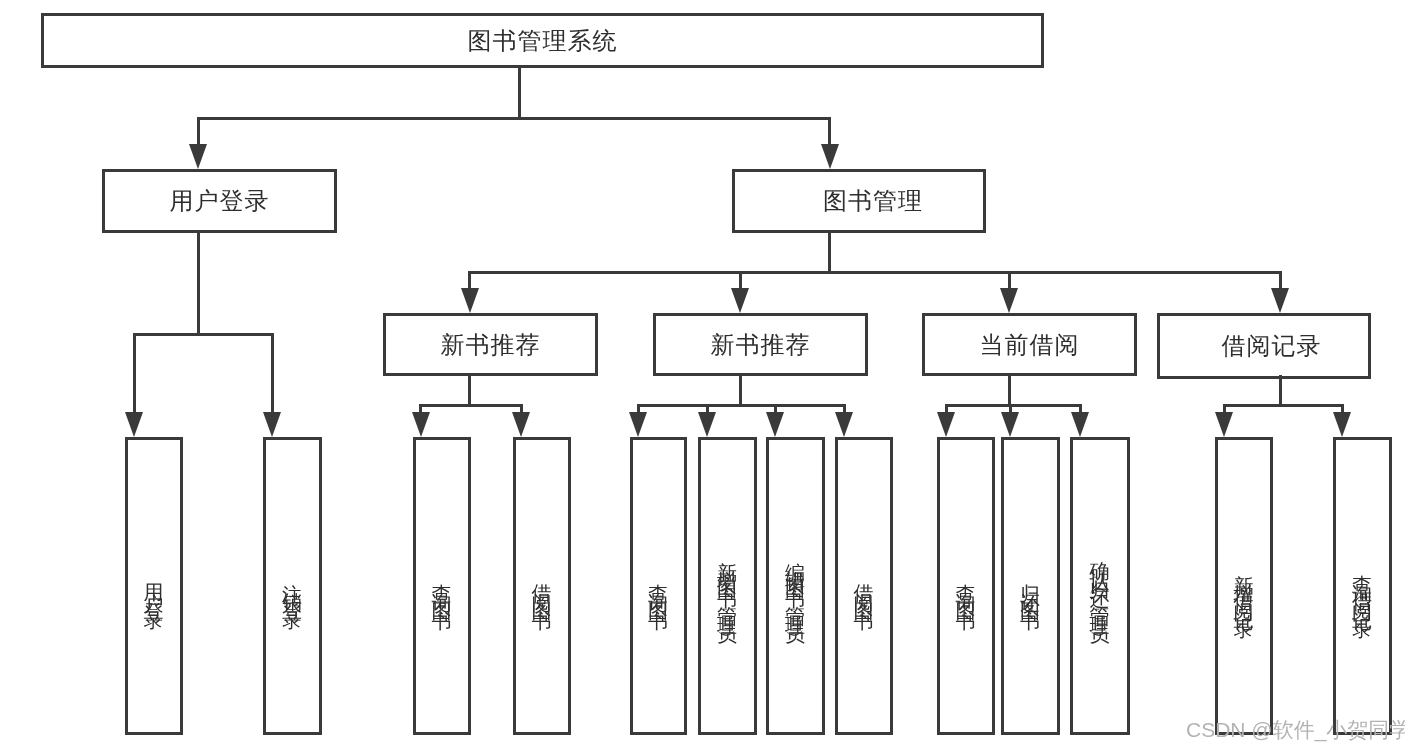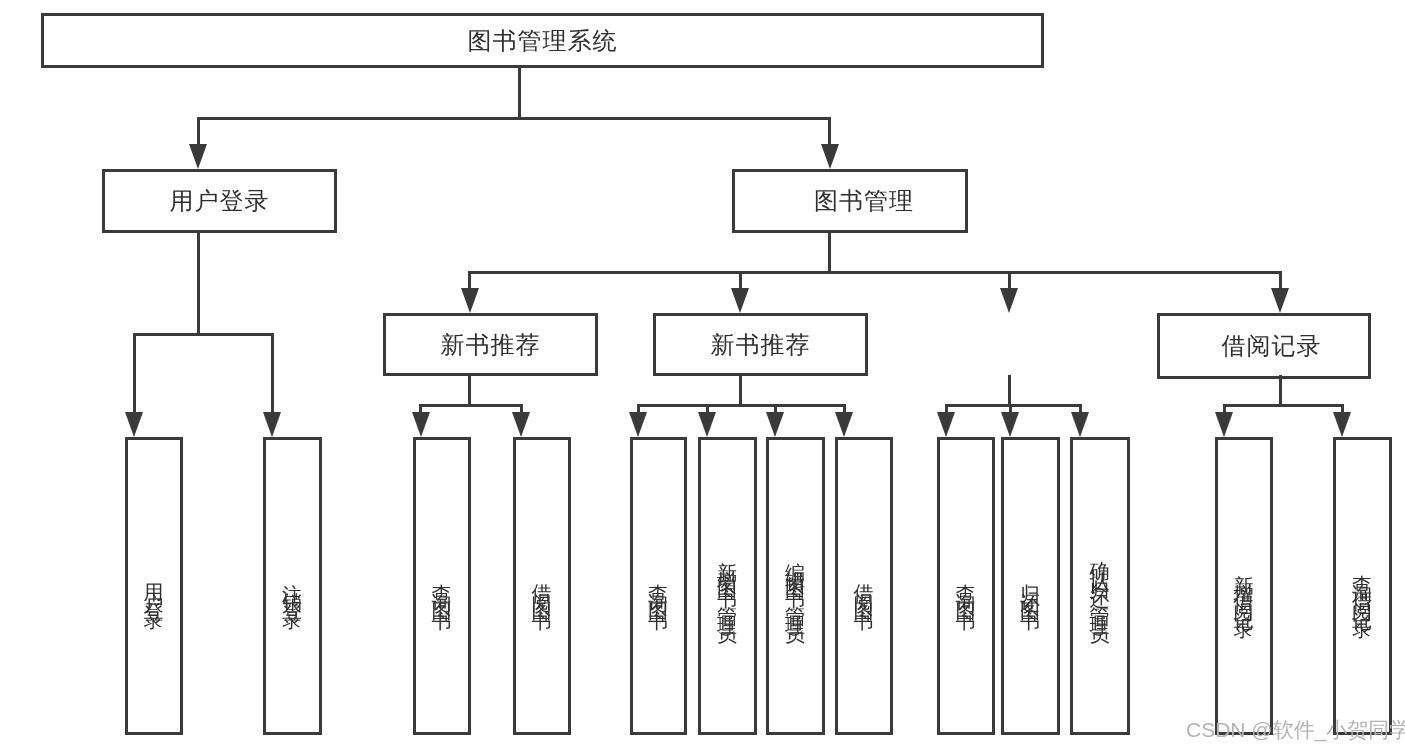--- a/index.html
+++ b/index.html
@@ -60,21 +60,21 @@
   <div class="v" style="left:518px;top:68px;height:50px;"></div>
   <div class="h" style="left:197px;top:117px;width:634px;"></div>
   <div class="v" style="left:197px;top:117px;height:30px;"></div>
   <div class="a" style="left:189px;top:144px;"></div>
   <div class="v" style="left:828px;top:117px;height:30px;"></div>
   <div class="a" style="left:821px;top:144px;"></div>
 
   <div class="box" style="left:82px;top:169px;width:235px;height:64px;">
     <span>用户登录</span>
   </div>
-  <div class="box" style="left:712px;top:169px;width:236px;height:64px;padding-left:28px;">
+  <div class="box" style="left:712px;top:169px;width:254px;height:64px;padding-left:28px;">
     <span>图书管理</span>
   </div>
 
   <div class="v" style="left:197px;top:231px;height:104px;"></div>
   <div class="h" style="left:133px;top:333px;width:141px;"></div>
   <div class="v" style="left:133px;top:333px;height:82px;"></div>
   <div class="a" style="left:125px;top:412px;"></div>
   <div class="v" style="left:271px;top:333px;height:82px;"></div>
   <div class="a" style="left:263px;top:412px;"></div>
 
@@ -87,20 +87,23 @@
   <div class="v" style="left:1008px;top:271px;height:22px;"></div>
   <div class="a" style="left:1000px;top:288px;"></div>
   <div class="v" style="left:1279px;top:271px;height:22px;"></div>
   <div class="a" style="left:1271px;top:288px;"></div>
 
   <div class="box" style="left:363px;top:313px;width:215px;height:63px;">
     <span>新书推荐</span>
   </div>
   <div class="box" style="left:633px;top:313px;width:215px;height:63px;">
     <span>新书推荐</span>
+  </div>
+  <div class="box" style="left:902px;top:313px;width:215px;height:63px;">
+    <span>当前借阅</span>
   </div>
   <div class="box" style="left:1137px;top:313px;width:214px;height:66px;padding-left:15px;">
     <span>借阅记录</span>
   </div>
 
   <div class="v" style="left:468px;top:375px;height:31px;"></div>
   <div class="h" style="left:419px;top:404px;width:104px;"></div>
   <div class="v" style="left:419px;top:404px;height:12px;"></div>
   <div class="a" style="left:412px;top:412px;"></div>
   <div class="v" style="left:520px;top:404px;height:12px;"></div>

